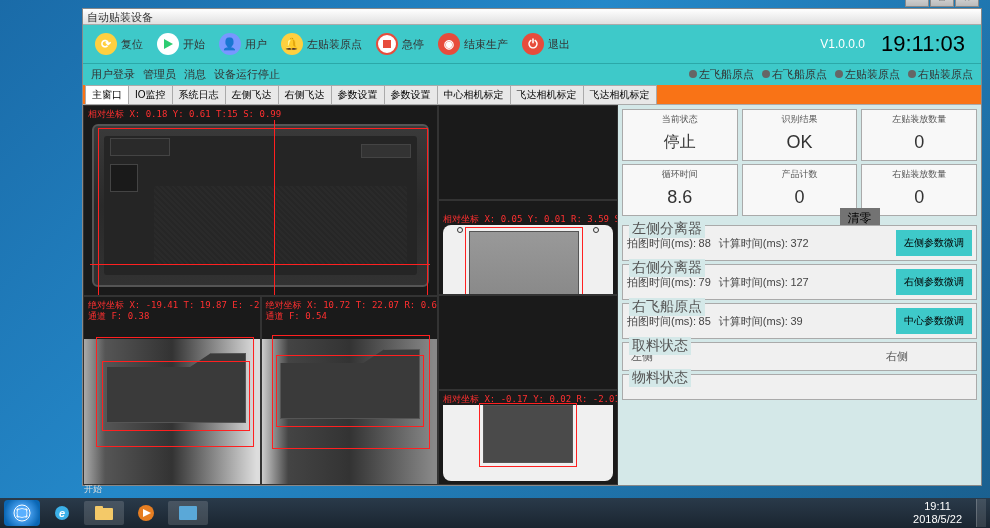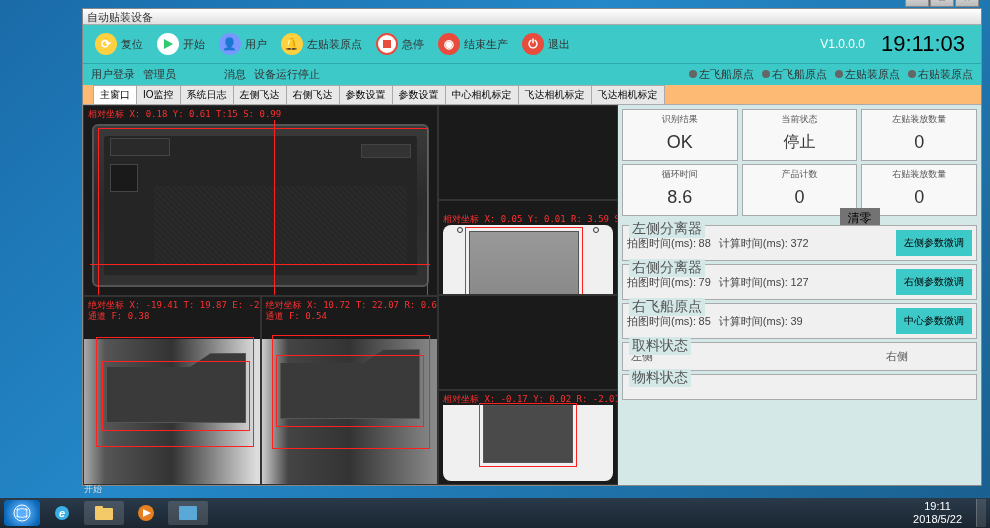--- a/index.html
+++ b/index.html
@@ -14,21 +14,21 @@
 .ic-user{background:#7898ff}
 .ic-clear{background:#ffd040}
 .ic-stop{background:#fff;border:2px solid #e74c3c}
 .ic-end{background:#e74c3c}
 .ic-exit{background:#e74c3c}
 .version{margin-left:auto;color:#fff;font-size:12px;margin-right:14px}
 .clock{color:#000;font-size:22px;margin-right:10px;font-weight:normal}
 .row2{height:22px;background:#3ec9c9;display:flex;align-items:center;padding:0 8px;gap:8px;border-top:1px solid #2ba8a8;font-size:10px;color:#333}
 .row2 .spacer{flex:1}
 .status-dot{width:8px;height:8px;border-radius:50%;background:#666;display:inline-block;margin-right:2px}
-.tabs{height:20px;background:#fdba74;display:flex;align-items:flex-end;padding:0 10px;border-bottom:1px solid #aaa}
+.tabs{height:20px;background:#f97316;display:flex;align-items:flex-end;padding:0 2px;border-bottom:1px solid #aaa}
 .tab{padding:2px 6px;font-size:10px;background:#e8e8e8;border:1px solid #aaa;border-bottom:none;margin-right:-1px;cursor:pointer}
 .tab.active{background:#fff}
 .content{flex:1;background:#000;display:flex;overflow:hidden}
 .vis-col{display:flex;flex-direction:column}
 .col1{width:355px}
 .col2{width:180px}
 .panel{flex:1;border:1px solid #333;position:relative;background:#1a1a1a;overflow:hidden}
 .p-main{height:206px}
 .ovl-txt{position:absolute;font-size:9px;color:#ff3030;font-family:monospace;white-space:nowrap;z-index:5}
 .redbox{position:absolute;border:1px solid #ff2020}
@@ -108,21 +108,21 @@
         <div class="tb-icon ic-exit">⏻</div>
         <span>退出</span>
       </div>
     <span class="version">V1.0.0.0</span>
     <span class="clock">19:11:03</span>
   </div>
 
   <div class="row2">
     <span>用户登录</span>
     <span>管理员</span>
-    <span style="margin-left:40px">消息</span>
+    <span style="">消息</span>
     <span>设备运行停止</span>
     <span class="spacer"></span>
     <span><span class="status-dot"></span><span>左飞船原点</span></span>
     <span><span class="status-dot"></span><span>右飞船原点</span></span>
     <span><span class="status-dot"></span><span>左贴装原点</span></span>
     <span><span class="status-dot"></span><span>右贴装原点</span></span>
   </div>
 
   <div class="tabs">
     <div class="tab active">主窗口</div>
@@ -189,26 +189,26 @@
         <div class="ovl-txt" style="top:2px;left:4px">相对坐标 X: -0.17 Y: 0.02 R: -2.01 S: 0.09</div>
         <div class="part-white" style="left:4px;top:14px;width:170px;height:76px;border-radius:0 0 8px 8px"></div>
         <div class="part-body" style="left:44px;top:14px;width:90px;height:58px;background:#4a4a4a"></div>
         <div class="redbox" style="left:40px;top:12px;width:98px;height:64px"></div>
       </div>
     </div>
 
     <div class="side-panel">
       <div class="stat-row">
         <div class="stat-box">
+            <div class="stat-lbl">当前状态</div>
+            <div class="stat-val">停止</div>
+          </div>
+        <div class="stat-box">
             <div class="stat-lbl">识别结果</div>
             <div class="stat-val lg">OK</div>
-          </div>
-        <div class="stat-box">
-            <div class="stat-lbl">当前状态</div>
-            <div class="stat-val">停止</div>
           </div>
         <div class="stat-box">
             <div class="stat-lbl">左贴装放数量</div>
             <div class="stat-val lg">0</div>
           </div>
       </div>
       <div class="stat-row">
         <div class="stat-box">
             <div class="stat-lbl">循环时间</div>
             <div class="stat-val lg">8.6</div>

